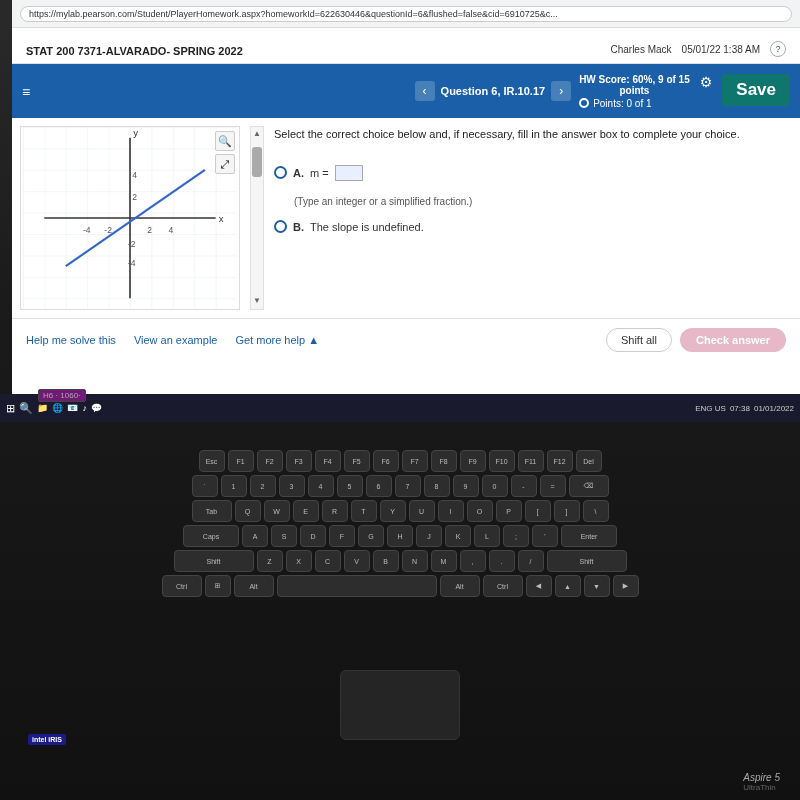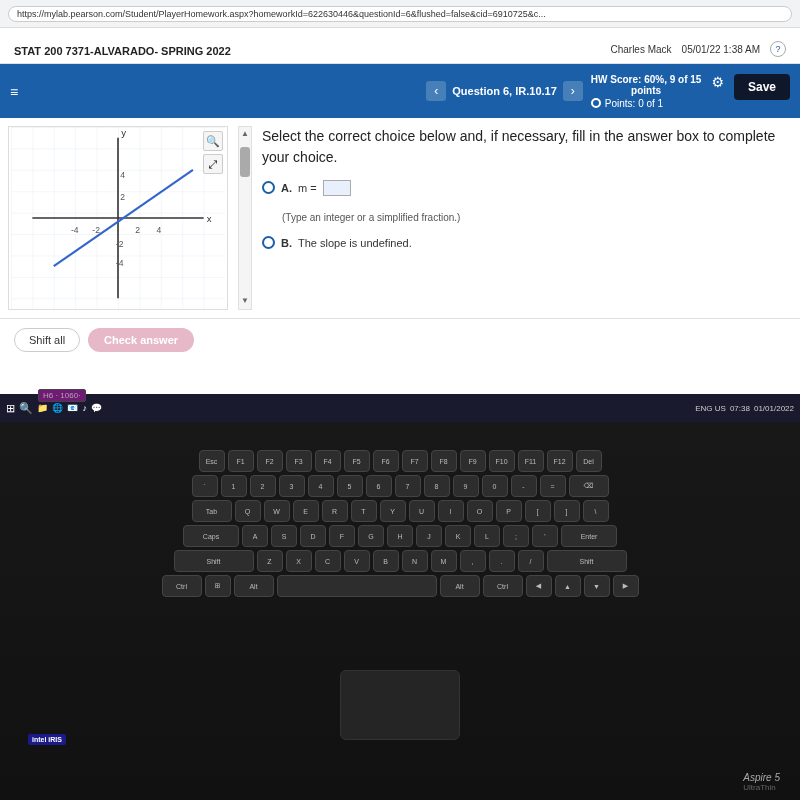--- a/index.html
+++ b/index.html
@@ -16,21 +16,21 @@
     .laptop-bg {
       position: absolute;
       top: 0; left: 0; right: 0; bottom: 0;
       background: linear-gradient(180deg, #2a2a2a 0%, #1a1a1a 40%, #111 100%);
     }
 
     
     .screen-area {
       position: absolute;
       top: 0;
-      left: 0;
+      left: 12px;
       right: 0;
       height: 420px;
       background: #fff;
       border-bottom: 3px solid #333;
     }
 
     
     .browser-bar {
       background: #f1f3f4;
       height: 28px;
@@ -176,26 +176,26 @@
       font-size: 10px;
     }
 
     .gear-icon {
       color: #fff;
       font-size: 14px;
       cursor: pointer;
     }
 
     .save-btn {
-      background: #0f172a;
+      background: #0f766e;
       color: #fff;
       border: none;
       padding: 6px 14px;
       border-radius: 4px;
-      font-size: 12px;
+      font-size: 17px;
       font-weight: bold;
       cursor: pointer;
     }
 
     
     .main-content {
       display: flex;
       background: #fff;
       padding: 8px;
       gap: 10px;
@@ -273,22 +273,22 @@
 
     
     .question-content {
       flex: 1;
       font-size: 11px;
       color: #333;
       line-height: 1.5;
     }
 
     .question-instruction {
-      margin-bottom: 12px;
-      font-size: 14px;
+      margin-bottom: 22px;
+      font-size: 11px;
       color: #222;
     }
 
     .answer-options {
       display: flex;
       flex-direction: column;
       gap: 10px;
     }
 
     .option-row {
@@ -607,20 +607,25 @@
         <div class="option-row">
           <div class="radio-btn"></div>
           <span class="option-label">B.</span>
           <span class="option-text">The slope is undefined.</span>
         </div>
       </div>
     </div>
   </div>
 
   <div class="action-bar">
+    <div class="action-links">
+      <a class="action-link">Help me solve this</a>
+      <a class="action-link">View an example</a>
+      <a class="action-link">Get more help ▲</a>
+    </div>
     <div class="action-buttons">
       <button class="clear-btn">Shift all</button>
       <button class="check-btn">Check answer</button>
     </div>
   </div>
 
 </div>
 
 <div class="taskbar">
   <div class="taskbar-left">

